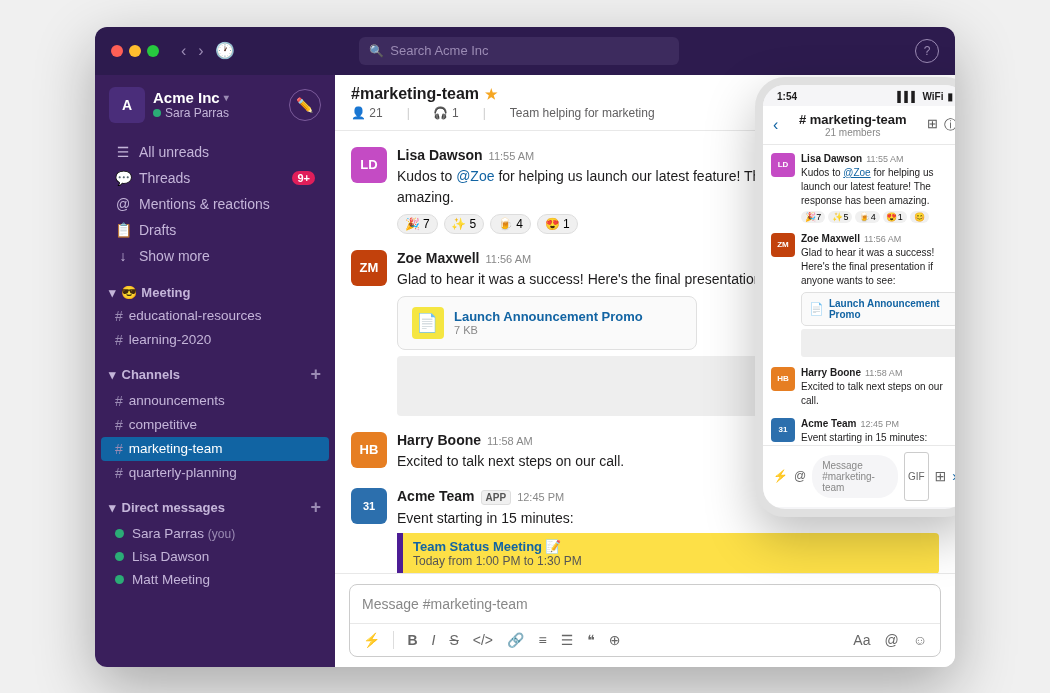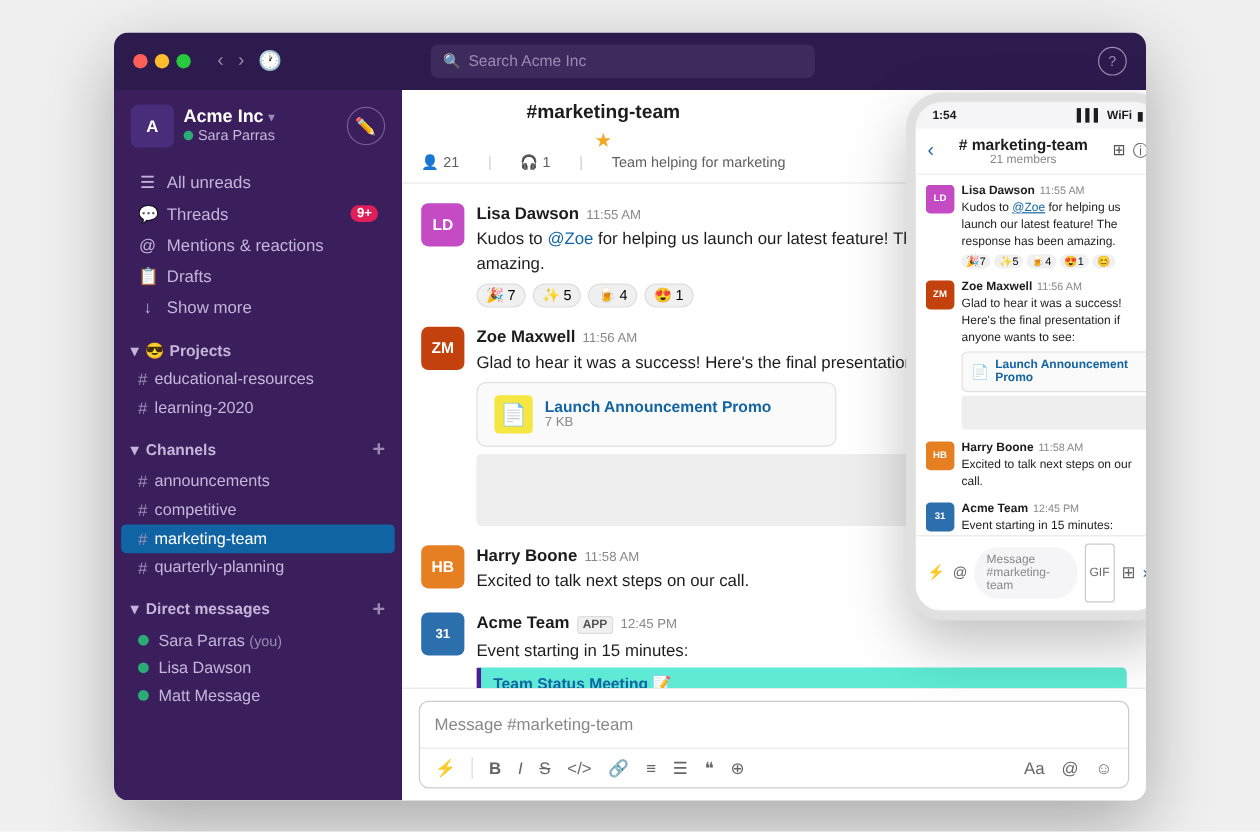--- a/index.html
+++ b/index.html
@@ -212,21 +212,20 @@
       justify-content: space-between;
     }
     .chat-header-left { display: flex; flex-direction: column; gap: 3px; }
     .channel-title {
       font-size: 16px;
       font-weight: 700;
       color: #1d1c1d;
       display: flex;
       align-items: center;
       gap: 6px;
-      flex-direction: column;
     }
     .channel-meta {
       font-size: 12px;
       color: #616061;
       display: flex;
       align-items: center;
       gap: 24px;
     }
     .meta-divider { color: #ccc; }
     .info-btn {
@@ -330,24 +329,24 @@
     .file-size { font-size: 11px; color: #888; }
     .file-thumb {
       width: 100%;
       height: 60px;
       background: #eee;
       border-radius: 4px;
       margin-top: 6px;
     }
     
     .event-block {
-      border-left: 4px solid #4c1d95;
+      border-left: 6px solid #4c1d95;
       padding: 6px 10px;
       margin-top: 4px;
-      background: #5eead4;
+      background: #fde047;
       border-radius: 0 4px 4px 0;
     }
     .event-title { font-size: 13px; font-weight: 600; color: #1264a3; }
     .event-time { font-size: 12px; color: #555; }
     
     .message-input-area {
       border-top: 1px solid #e8e8e8;
       padding: 10px 14px;
     }
     .message-input-box {
@@ -548,21 +547,21 @@
         </div>
         <div class="sidebar-item">
           <span class="sidebar-item-icon">↓</span>
           <span>Show more</span>
         </div>
       </div>
 
       <div class="section-header">
         <div class="section-header-left">
           <span>▾</span>
-          <span>😎 <span>Projects</span></span>
+          <span>😎 <span>Meeting</span></span>
         </div>
       </div>
       <div class="channel-item">
         <span class="channel-hash">#</span>
         <span>educational-resources</span>
       </div>
       <div class="channel-item">
         <span class="channel-hash">#</span>
         <span>learning-2020</span>
       </div>
@@ -601,21 +600,21 @@
       <div class="dm-item">
         <span class="dm-dot"></span>
         <span><span>Sara Parras</span> <span style="color:#9b8bb4;font-size:12px;">(you)</span></span>
       </div>
       <div class="dm-item">
         <span class="dm-dot"></span>
         <span>Lisa Dawson</span>
       </div>
       <div class="dm-item">
         <span class="dm-dot"></span>
-        <span>Matt Message</span>
+        <span>Matt Meeting</span>
       </div>
     </div>
 
     <div class="chat-area">
 
       <div class="chat-header">
         <div class="chat-header-left">
           <div class="channel-title">
             <span>#marketing-team</span>
             <span style="color:#f5a623;font-size:14px;">★</span>

